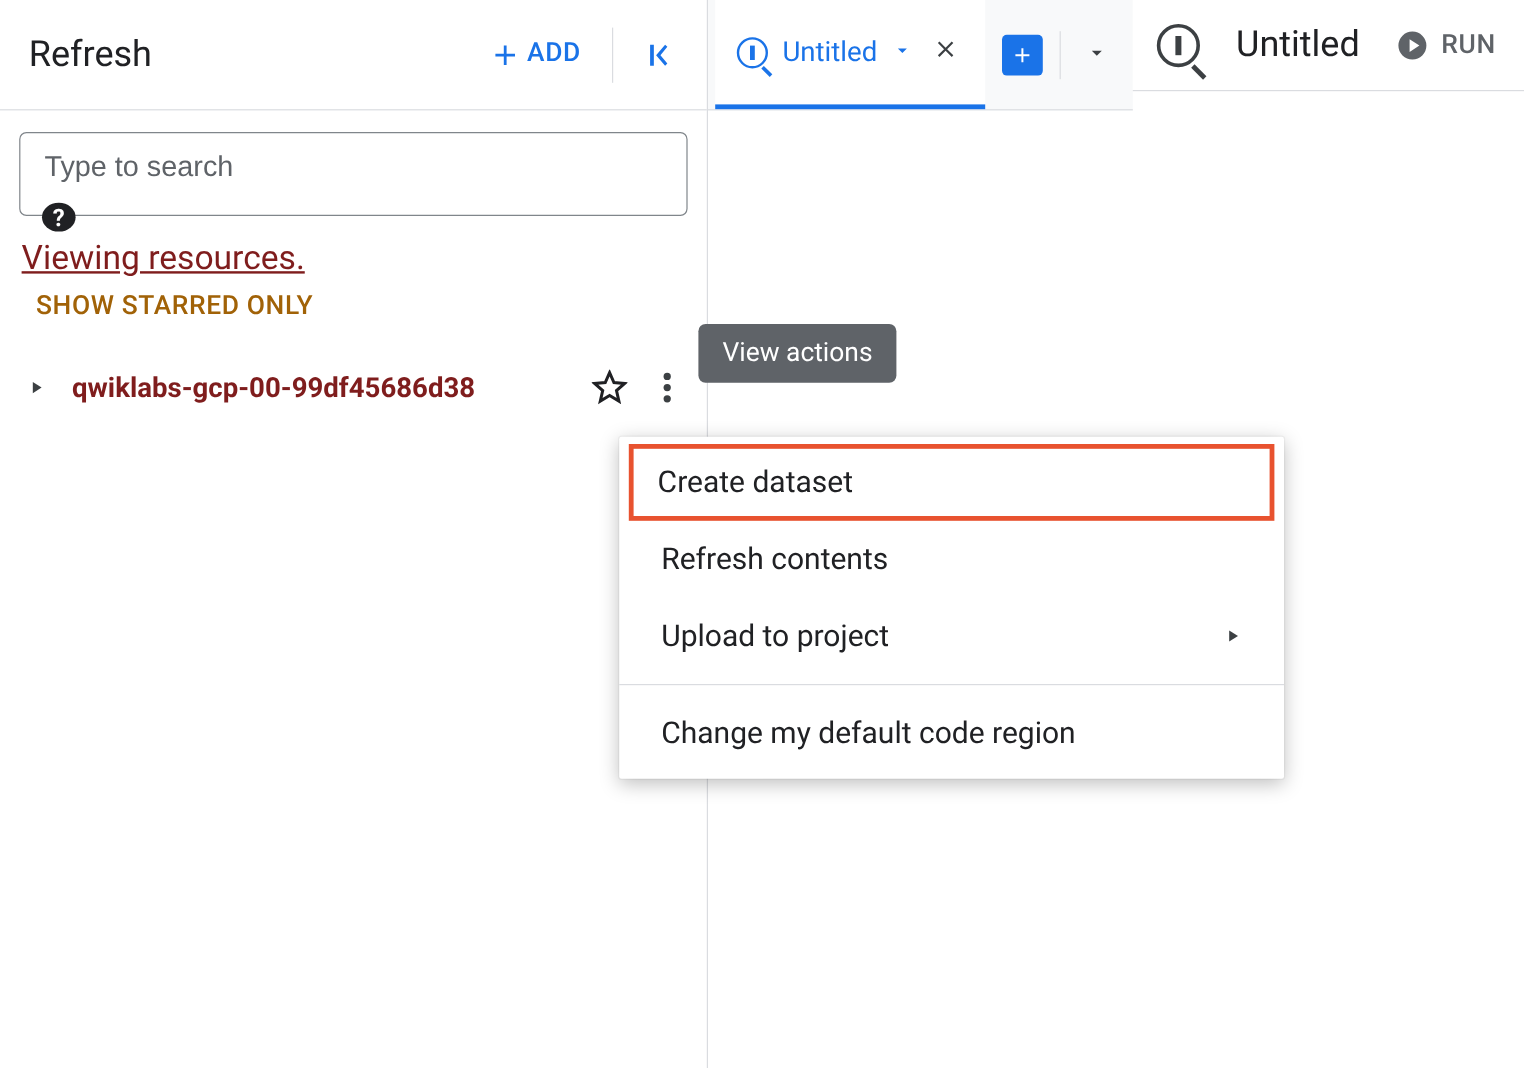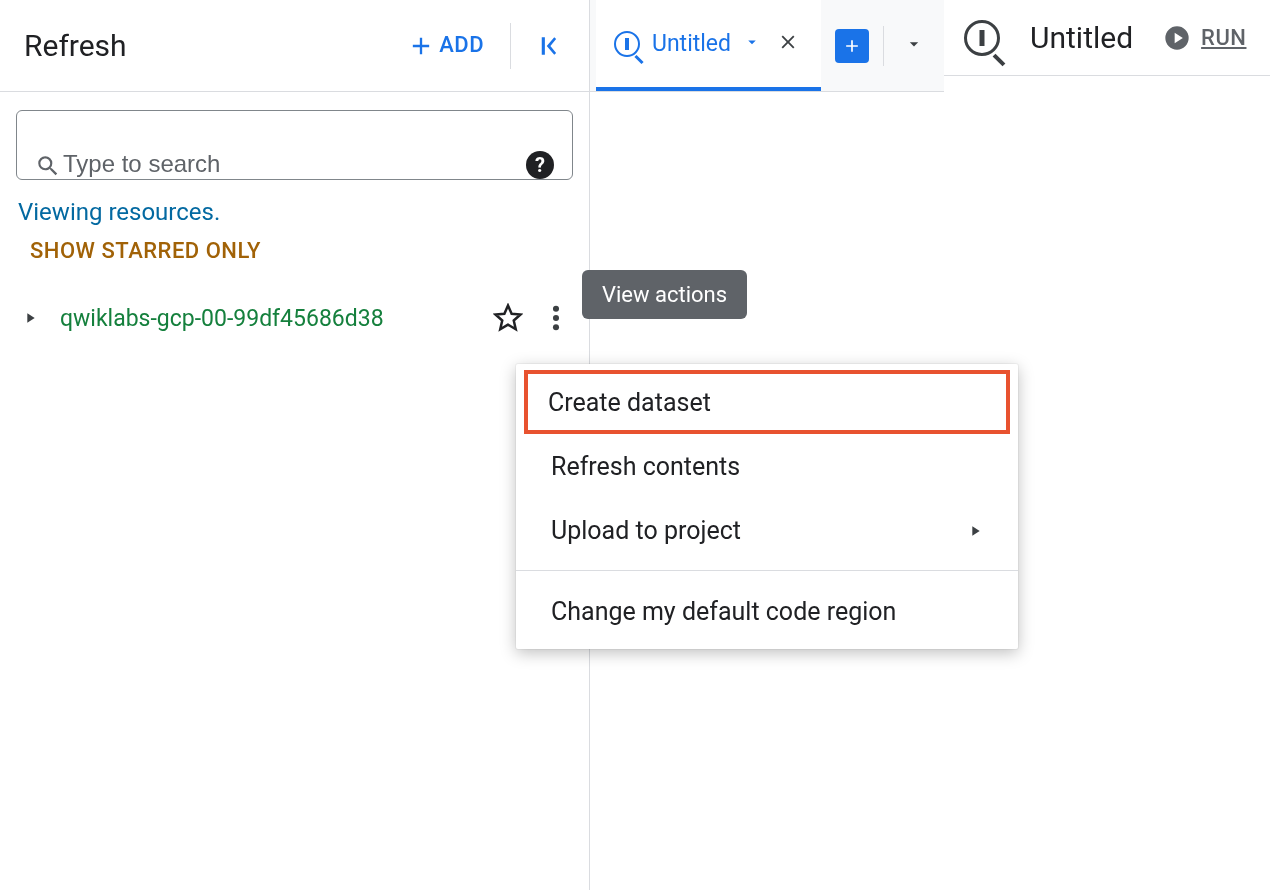--- a/index.html
+++ b/index.html
@@ -62,26 +62,27 @@
     padding: 8px;
     display:flex;
     align-items:center;
   }
   .collapse-btn svg { width: 30px; height: 30px; }
 
   .explorer-body { padding: 18px 16px; }
 
   .search-box {
     display: flex;
-    align-items: flex-end;
+    align-items: flex-start;
     border: 1px solid #80868b;
     border-radius: 6px;
     height: 70px;
     padding: 0 18px;
-    gap: 0;
+    gap: 14px;
+    flex-direction: column;
   }
   .search-box input {
     flex: 1;
     border: none;
     outline: none;
     font-size: 24px;
     color: #5f6368;
     background: transparent;
   }
   .search-box input::placeholder { color: #5f6368; }
@@ -91,23 +92,24 @@
     background: #202124;
     color: #fff;
     display: flex;
     align-items: center;
     justify-content: center;
     font-weight: 700;
     font-size: 20px;
     cursor: pointer;
   }
   .viewing-text {
-    font-size: 24px;
-    color: #0369a1;
+    font-size: 28px;
+    color: #7f1d1d;
     margin: 18px 0 12px 2px;
+    text-decoration: underline;
   }
   .starred-link {
     color: #a16207;
     font-size: 22px;
     font-weight: 500;
     letter-spacing: 0.5px;
     margin-left: 14px;
     cursor: pointer;
   }
 
@@ -118,22 +120,22 @@
     padding: 6px 2px;
   }
   .tree-caret {
     width: 24px; height: 24px;
     display:flex; align-items:center; justify-content:center;
     cursor: pointer;
     margin-right: 18px;
   }
   .tree-label {
     font-size: 23px;
-    font-weight: 400;
-    color: #15803d;
+    font-weight: 700;
+    color: #7f1d1d;
     flex: 1;
   }
   .star-btn, .kebab-btn {
     cursor: pointer;
     padding: 4px;
     display:flex; align-items:center; justify-content:center;
   }
   .star-btn svg { width: 30px; height: 30px; }
   .kebab-btn { margin-left: 14px; width: 30px;}
   .kebab-btn svg { width: 8px; height: 28px; }
@@ -266,21 +268,20 @@
   .action-btn {
     display:flex;
     align-items:center;
     gap: 10px;
     color: #5f6368;
     font-size: 22px;
     font-weight: 500;
     letter-spacing: 0.5px;
     cursor: pointer;
     padding: 6px 10px;
-    text-decoration: underline;
   }
   .action-btn svg { width: 28px; height: 28px; fill:#5f6368; }
 
   .editor-area {
     display: flex;
     flex: 1;
     background: #fff;
     position: relative;
   }
   .editor-gutter {
@@ -317,21 +318,21 @@
     border-radius: 6px;
     white-space: nowrap;
     z-index: 5;
   }
 
   
   .context-menu {
     position: absolute;
     left: 516px;
     top: 364px;
-    width: 502px;
+    width: 554px;
     background: #fff;
     border-radius: 2px;
     box-shadow: 0 4px 16px rgba(0,0,0,0.25), 0 0 0 1px rgba(0,0,0,0.04);
     z-index: 10;
     padding: 6px 0;
   }
   .menu-item {
     display: flex;
     align-items: center;
     justify-content: space-between;

